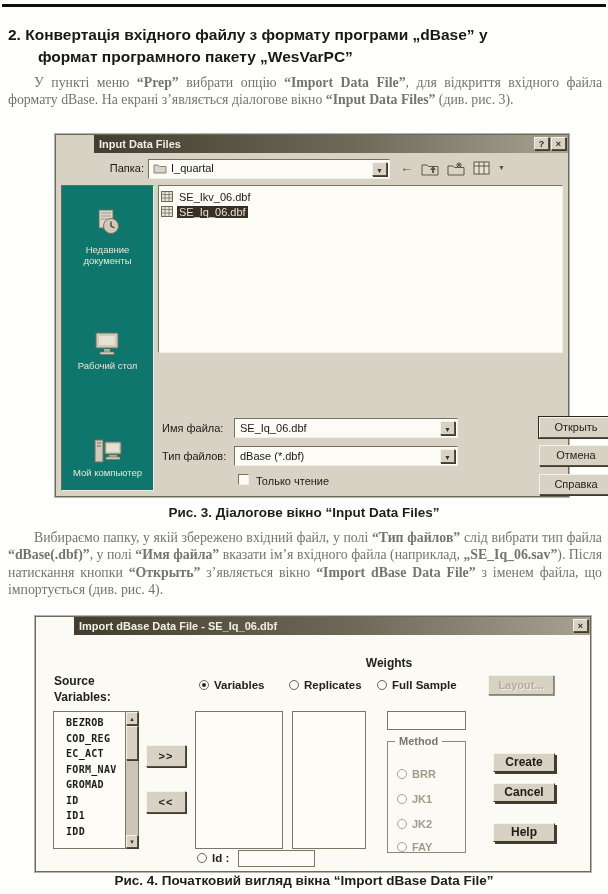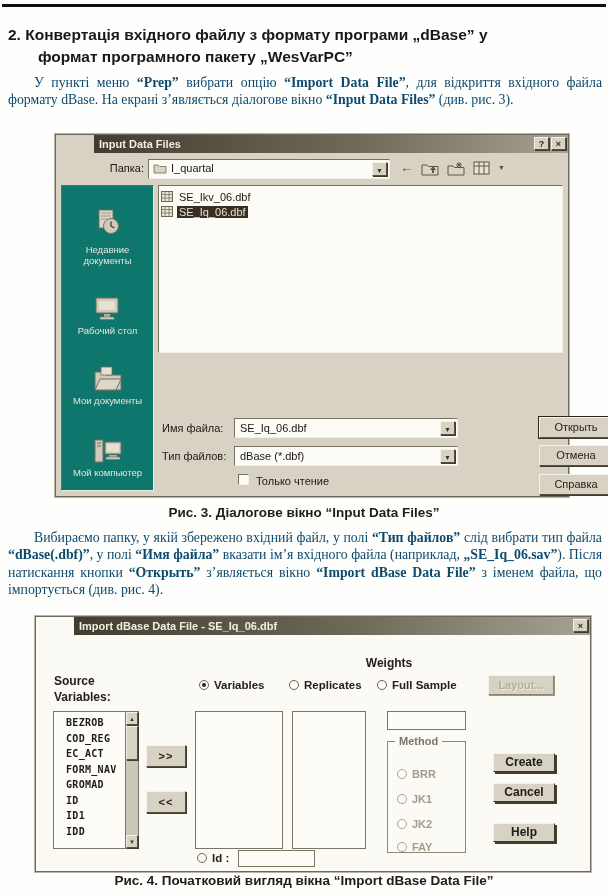--- a/index.html
+++ b/index.html
@@ -9,21 +9,21 @@
     font-family:"Liberation Sans", sans-serif; color:#1c1914; overflow:hidden;
   }
   
   .top-rule { position:absolute; left:2px; right:2px; top:4px; height:3px;
     border-top:2px solid #0e0e0e; border-bottom:1px solid #0e0e0e; }
   .doc-heading { position:absolute; left:8px; top:24px; width:594px;
     font-weight:bold; font-size:15.5px; line-height:1.45; color:#181818; }
   .doc-heading .l2 { padding-left:30px; }
   .doc-para {
     position:absolute; left:8px; width:594px; font-family:"Liberation Serif", serif;
-    font-size:13.8px; line-height:1.26; text-align:justify; text-indent:26px; color:#0c4a6e;
+    font-size:13.8px; line-height:1.26; text-align:justify; text-indent:26px; color:#737373;
   }
   .fig-caption { position:absolute; left:0; width:608px; text-align:center;
     font-weight:bold; font-size:13.5px; color:#201d18; }
   
   .dlg { position:absolute; border:1px solid #6f695b; box-shadow:0 0 0 1px #b9b4a6; }
   .titlebar { position:absolute; left:0; top:0; right:0; height:18px;
     background:linear-gradient(90deg,#433d30 0%, #6f6958 55%, #a8a294 100%);
     color:#f1eee3; font-size:11px; font-weight:bold; line-height:18px; padding-left:5px;margin-left:38px; }
   .tb-btns { position:absolute; right:2px; top:2px; display:flex; gap:2px; }
   .tb-btn { width:15px; height:13px; font-size:9px; font-weight:bold; color:#2e2a21;
@@ -160,28 +160,20 @@
       <div class="place">
         <svg width="30" height="26" viewBox="0 0 30 26">
             <rect x="3" y="2" width="22" height="15" rx="1" fill="#cfcaba" stroke="#756f5e"></rect>
             <rect x="6" y="5" width="16" height="9" fill="#e6e2d3"></rect>
             <rect x="11" y="18" width="6" height="3" fill="#b2ac9c"></rect>
             <rect x="7" y="21" width="14" height="2.5" fill="#cfcaba" stroke="#756f5e" stroke-width="0.6"></rect>
           </svg>
         <span class="place-label">Рабочий стол</span>
       </div>
       <div class="place">
-        <svg width="30" height="26" viewBox="0 0 30 26">
-            <path d="M2 6 h9 l2 3 h15 v15 H2 Z" fill="#cfcaba" stroke="#756f5e"></path>
-            <rect x="8" y="1" width="11" height="8" fill="#e6e2d3" stroke="#756f5e" stroke-width="0.8"></rect>
-            <path d="M2 24 l5-11 h21 l-5 11 Z" fill="#dcd8c9" stroke="#756f5e"></path>
-          </svg>
-        <span class="place-label">Мои документы</span>
-      </div>
-      <div class="place">
         <svg width="30" height="28" viewBox="0 0 30 28">
             <rect x="2" y="4" width="8" height="22" fill="#cfcaba" stroke="#756f5e"></rect>
             <path d="M4 7 h4 M4 10 h4" stroke="#756f5e"></path>
             <rect x="12" y="6" width="16" height="12" rx="1" fill="#cfcaba" stroke="#756f5e"></rect>
             <rect x="14" y="8" width="12" height="8" fill="#e6e2d3"></rect>
             <rect x="16" y="19" width="8" height="2" fill="#b2ac9c"></rect>
             <rect x="13" y="21" width="14" height="2.5" fill="#cfcaba" stroke="#756f5e" stroke-width="0.6"></rect>
           </svg>
         <span class="place-label">Мой компьютер</span>
       </div>

